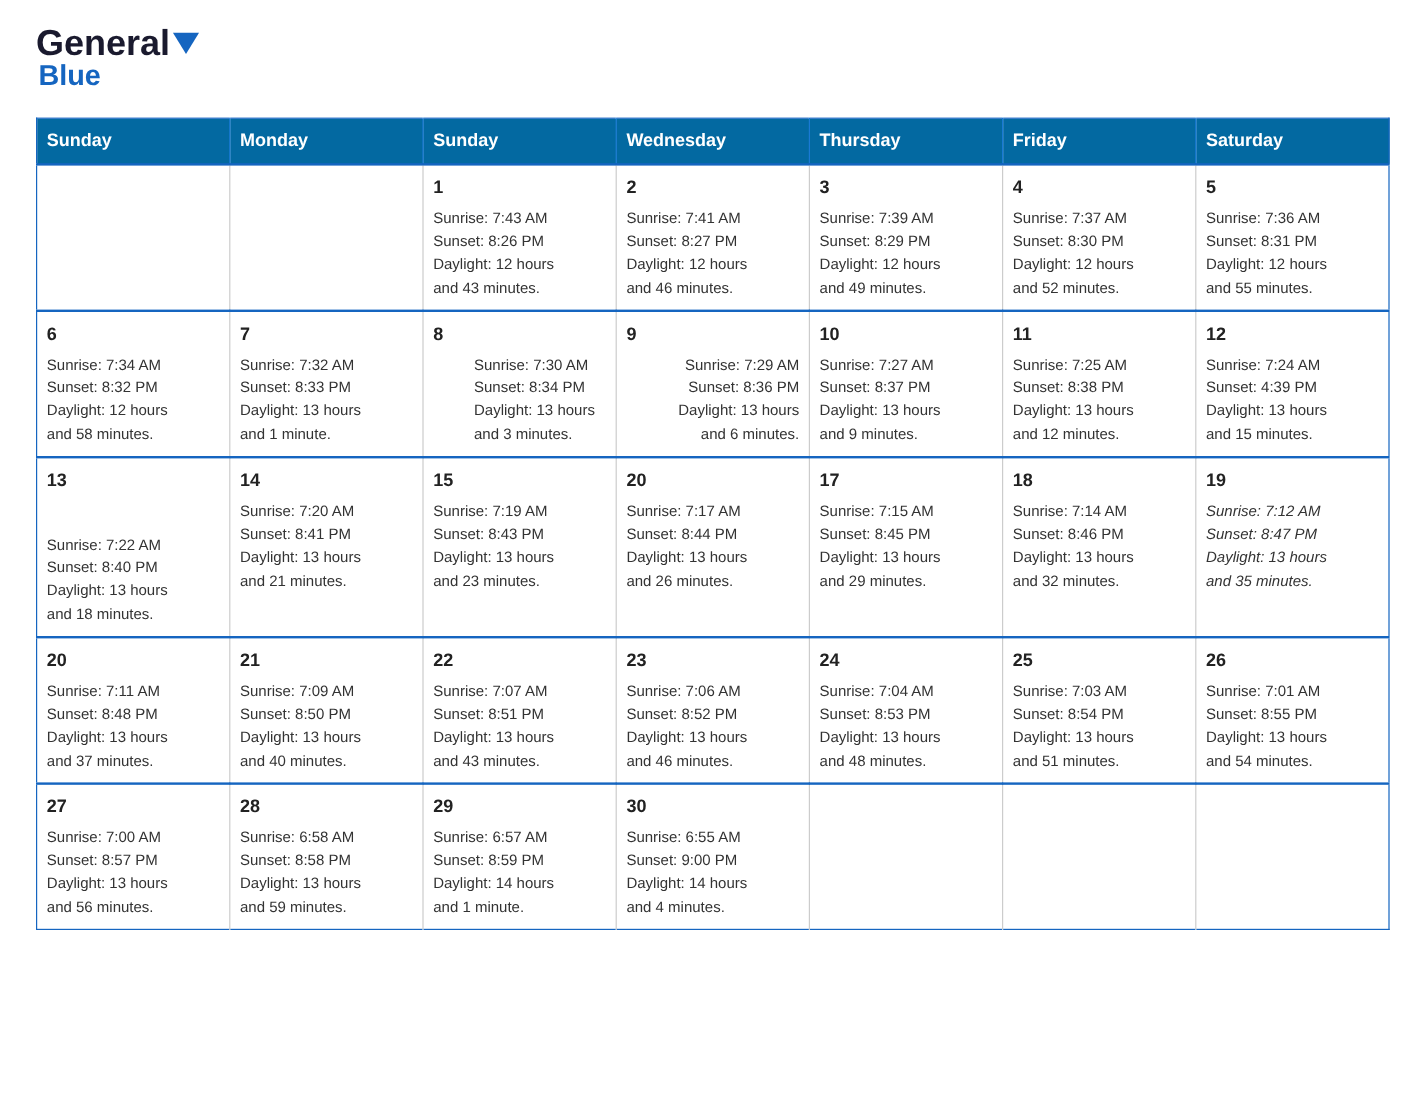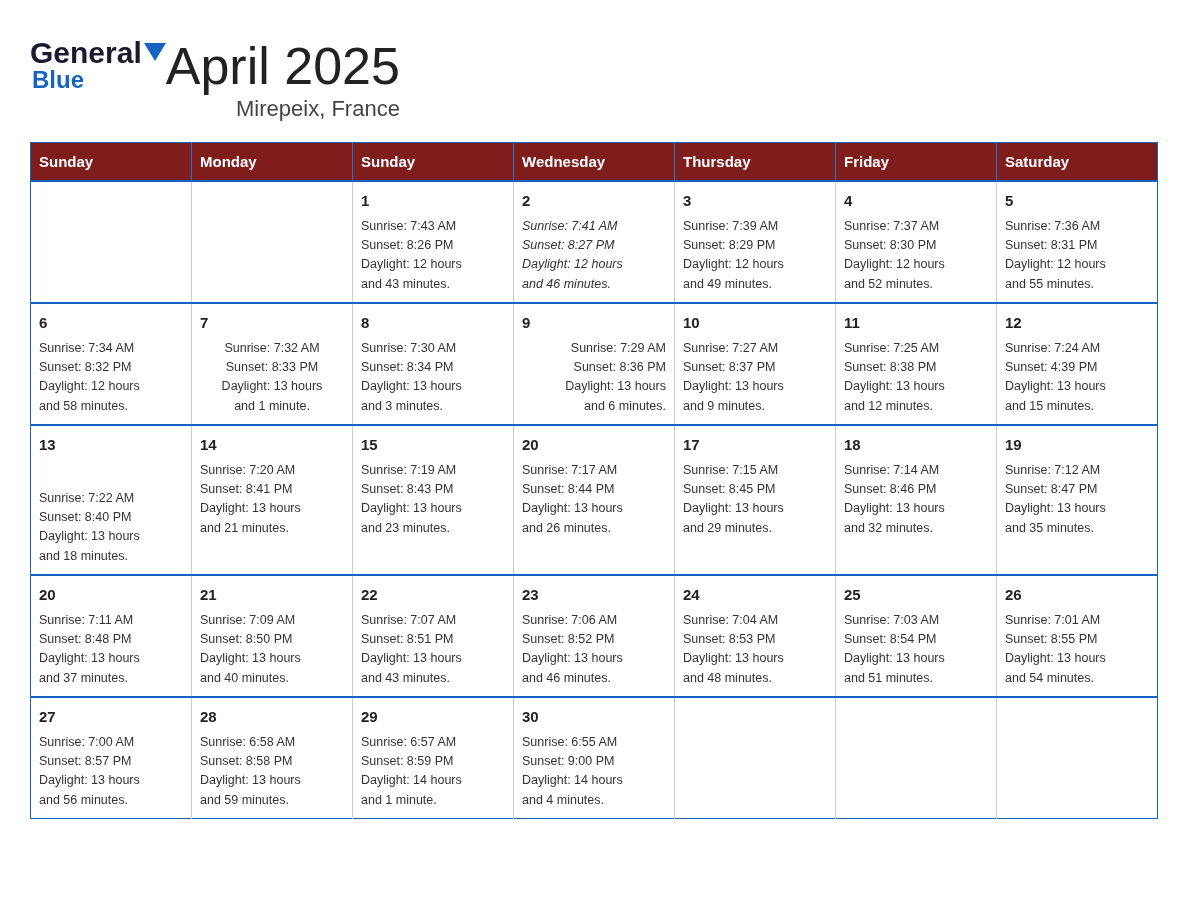--- a/index.html
+++ b/index.html
@@ -4,24 +4,23 @@
   <style>
     * { box-sizing: border-box; margin: 0; padding: 0; }
     body {
       font-family: Arial, sans-serif;
       background: #fff;
       color: #333;
       padding: 20px 30px;
     }
     .header {
       display: flex;
-      justify-content: flex-start;
+      justify-content: space-between;
       align-items: flex-start;
       margin-bottom: 20px;
-      margin-top: 16px;
     }
     .logo {
       display: flex;
       flex-direction: column;
       align-items: flex-start;
     }
     .title-area {
       text-align: right;
     }
     .title-area h1 {
@@ -33,21 +32,21 @@
       font-size: 22px;
       font-weight: 400;
       color: #444;
     }
     .calendar {
       width: 100%;
       border-collapse: collapse;
       border: 1px solid #1565c0;
     }
     .calendar thead tr {
-      background-color: #7f1d1d;
+      background-color: #0369a1;
     }
     .calendar thead th {
       color: #fff;
       font-size: 15px;
       font-weight: 600;
       padding: 10px 8px;
       text-align: left;
       border-right: 1px solid #1a7ad4;
     }
     .calendar thead th:last-child {
@@ -91,24 +90,20 @@
     <div style="display:flex; align-items:center;">
       <span style="font-size:30px; font-weight:bold; color:#1a1a2e; font-family:Arial;">General</span>
       <svg width="22" height="22" viewBox="0 0 22 22" style="margin-left:2px; margin-top:2px;">
         <polygon points="0,0 22,0 11,18" fill="#1565c0"></polygon>
       </svg>
     </div>
     <div style="margin-top:-4px; margin-left:2px;">
       <span style="font-size:24px; font-weight:bold; color:#1565c0; font-family:Arial;">Blue</span>
     </div>
   </div>
-  <div class="title-area">
-    <h1>April 2025</h1>
-    <h2>Mirepeix, France</h2>
-  </div>
 </div>
 
 <table class="calendar">
   <thead>
     <tr>
     <th>Sunday</th>
         <th>Monday</th>
         <th>Sunday</th>
         <th>Wednesday</th>
         <th>Thursday</th>
@@ -122,21 +117,21 @@
         <td class="empty-cell"></td>
         <td>
           <div class="day-number">1</div>
           <div class="day-info" style="white-space: pre-line;">Sunrise: 7:43 AM
 Sunset: 8:26 PM
 Daylight: 12 hours
 and 43 minutes.</div>
         </td>
         <td>
           <div class="day-number">2</div>
-          <div class="day-info" style="white-space: pre-line; font-style: italic;">Sunrise: 7:41 AM
+          <div class="day-info" style="white-space: pre-line;">Sunrise: 7:41 AM
 Sunset: 8:27 PM
 Daylight: 12 hours
 and 46 minutes.</div>
         </td>
         <td>
           <div class="day-number">3</div>
           <div class="day-info" style="white-space: pre-line;">Sunrise: 7:39 AM
 Sunset: 8:29 PM
 Daylight: 12 hours
 and 49 minutes.</div>
@@ -159,28 +154,28 @@
       <tr>
         <td>
           <div class="day-number">6</div>
           <div class="day-info" style="white-space: pre-line;">Sunrise: 7:34 AM
 Sunset: 8:32 PM
 Daylight: 12 hours
 and 58 minutes.</div>
         </td>
         <td>
           <div class="day-number">7</div>
-          <div class="day-info" style="white-space: pre-line; text-align: center;">Sunrise: 7:32 AM
+          <div class="day-info" style="white-space: pre-line;">Sunrise: 7:32 AM
 Sunset: 8:33 PM
 Daylight: 13 hours
 and 1 minute.</div>
         </td>
         <td>
           <div class="day-number">8</div>
-          <div class="day-info" style="white-space: pre-line;">Sunrise: 7:30 AM
+          <div class="day-info" style="white-space: pre-line; margin-left: 34px;">Sunrise: 7:30 AM
 Sunset: 8:34 PM
 Daylight: 13 hours
 and 3 minutes.</div>
         </td>
         <td>
           <div class="day-number">9</div>
           <div class="day-info" style="white-space: pre-line; text-align: right;">Sunrise: 7:29 AM
 Sunset: 8:36 PM
 Daylight: 13 hours
 and 6 minutes.</div>
@@ -245,21 +240,21 @@
         </td>
         <td>
           <div class="day-number">18</div>
           <div class="day-info" style="white-space: pre-line;">Sunrise: 7:14 AM
 Sunset: 8:46 PM
 Daylight: 13 hours
 and 32 minutes.</div>
         </td>
         <td>
           <div class="day-number">19</div>
-          <div class="day-info" style="white-space: pre-line;">Sunrise: 7:12 AM
+          <div class="day-info" style="white-space: pre-line; font-style: italic;">Sunrise: 7:12 AM
 Sunset: 8:47 PM
 Daylight: 13 hours
 and 35 minutes.</div>
         </td>
       </tr>
       <tr>
         <td>
           <div class="day-number">20</div>
           <div class="day-info" style="white-space: pre-line;">Sunrise: 7:11 AM
 Sunset: 8:48 PM

